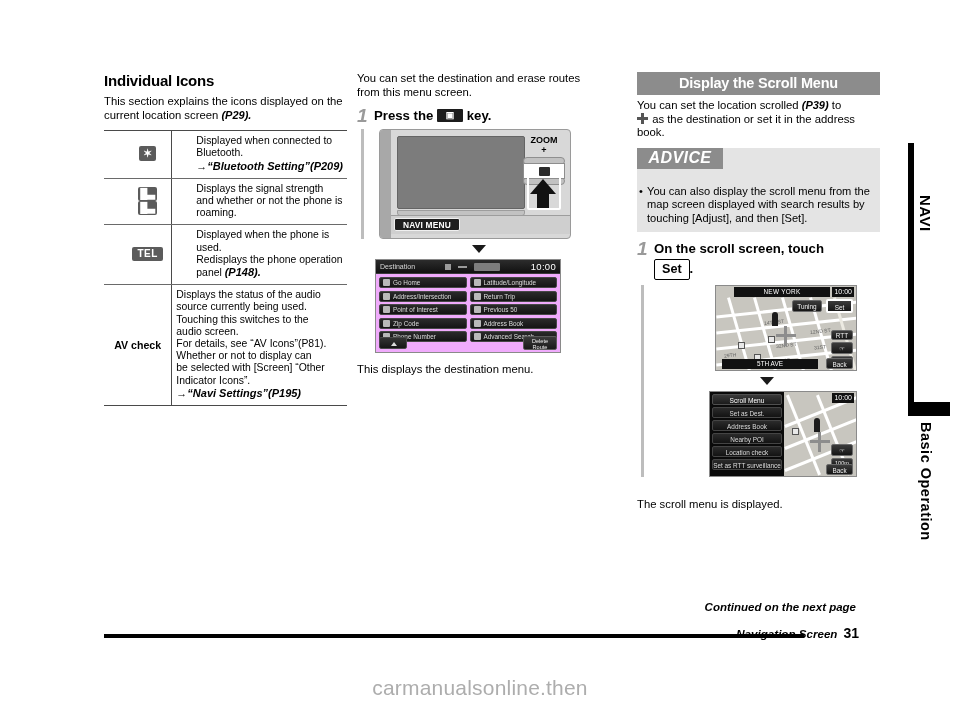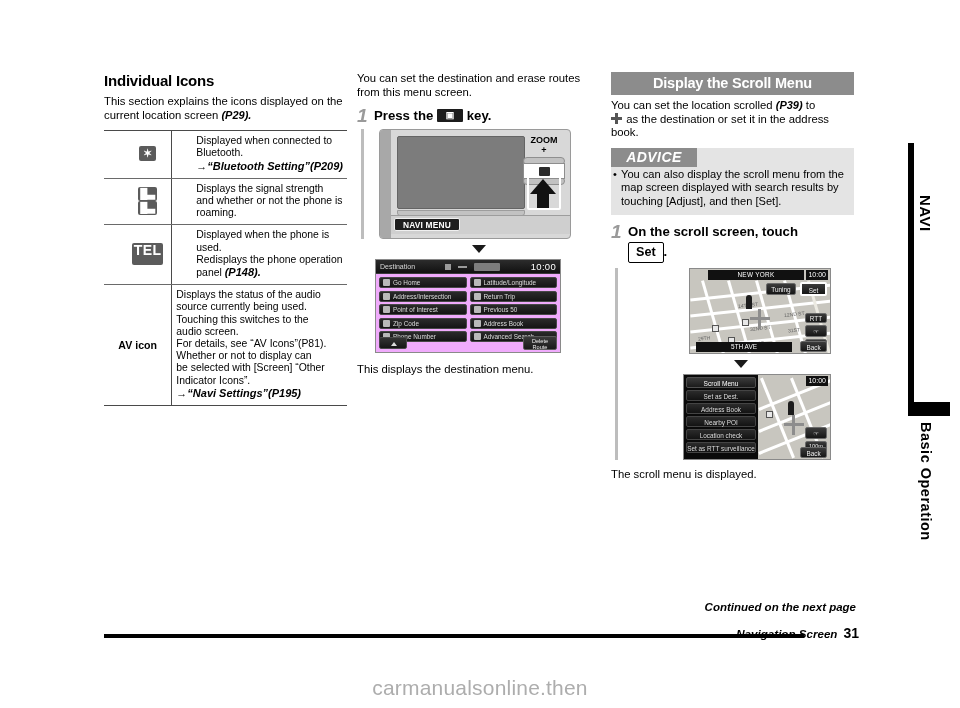--- a/index.html
+++ b/index.html
@@ -13,21 +13,21 @@
     overflow: hidden;
   }
 
   
   .page { position: absolute; inset: 0; }
 
   
   .col { position: absolute; top: 72px; width: 243px; }
   .col-left   { left: 104px; }
   .col-mid    { left: 357px; }
-  .col-right  { left: 611px; }
+  .col-right  { left: 637px; }
 
   
   h1.section-title {
     font-size: 15px; font-weight: bold; margin: 0 0 6px 0;
     letter-spacing: -0.2px;
   }
   .bar-title {
     background: #8c8c8c;
     color: #fff;
     font-size: 14.5px;
@@ -63,21 +63,21 @@
   table.icon-table tr + tr td { border-top: none; }
   table.icon-table tr:not(:last-child) td { border-bottom: 1.1px solid #6a6a6a; padding-left: 24px; }
   table.icon-table tr:last-child td { border-bottom: 1.6px solid #4a4a4a; }
 
   .ic {
     display:inline-block; background:#5b5b5b; color:#fff;
     border-radius:2px; text-align:center; vertical-align:middle;
   }
   .ic-bt { width:17px; height:15px; line-height:15px; font-size:11px; }
   .ic-sig { width:19px; height:14px; line-height:14px; font-size:10px; margin:0 1px;}
-  .ic-tel { width:31px; height:22px; line-height:14px; font-size:14px; font-weight:bold; letter-spacing:0.5px;}
+  .ic-tel { width:31px; height:14px; line-height:14px; font-size:10px; font-weight:bold; letter-spacing:0.5px;}
 
   .arrow-ref { white-space: nowrap; }
 
   
   .step { display:flex; align-items:flex-start; gap:6px; margin: 8px 0 5px 0; }
   .step-num {
     font-size: 19px; font-weight: bold; font-style: italic;
     color: #9a9a9a; line-height: 17px; width: 11px; flex: none;
   }
   .step-txt { font-size: 13.2px; font-weight: bold; line-height: 16px; padding-top:1px;}
@@ -97,22 +97,22 @@
   
   .tri-down {
     width:0;height:0;border-left:7px solid transparent;border-right:7px solid transparent;
     border-top:8px solid #1a1a1a; margin: 6px auto;
   }
 
   
   .advice-wrap { background:#e4e4e4; padding: 0 0 7px 0; margin-bottom: 4px;}
   .advice-tag {
     background:#8c8c8c; color:#fff; font-style:italic; font-weight:bold;
-    font-size:14px; padding:1px 0 2px 0; width:86px; text-align:center;
-    letter-spacing:0.4px; margin-bottom:1px;
+    font-size:16px; padding:1px 0 2px 0; width:86px; text-align:center;
+    letter-spacing:0.4px; margin-bottom:16px;
   }
   .advice-body { font-size:11.1px; line-height:13.4px; padding: 0 7px 0 10px; position:relative;}
   .advice-body .bullet { position:absolute; left:2px; top:0px; }
 
   .plus-glyph {
     display:inline-block; width:11px; height:11px; position:relative;
     vertical-align:-1px; margin-right:1px;
   }
   .plus-glyph:before, .plus-glyph:after{
     content:""; position:absolute; background:#555;
@@ -324,21 +324,21 @@
           <span class="ic ic-tel">TEL</span>
         </td>
         <td>
           <span>Displayed when the phone is</span><br>
           <span>used.</span><br>
           <span>Redisplays the phone operation</span><br>
           <span>panel </span><span class="ital">(P148).</span>
         </td>
       </tr>
       <tr>
-        <td>AV icon</td>
+        <td>AV check</td>
         <td>
           <span>Displays the status of the audio</span><br>
           <span>source currently being used.</span><br>
           <span>Touching this switches to the</span><br>
           <span>audio screen.</span><br>
           <span>For details, see “AV Icons”(P81).</span><br>
           <span>Whether or not to display can</span><br>
           <span>be selected with [Screen] “Other</span><br>
           <span>Indicator Icons”.</span><br>
           <span class="ital arrow-ref">→“Navi Settings”(P195)</span>
@@ -534,21 +534,21 @@
           <div class="sm-head">Scroll Menu</div>
           <div class="sm-item">Set as Dest.</div>
           <div class="sm-item">Address Book</div>
           <div class="sm-item">Nearby POI</div>
           <div class="sm-item">Location check</div>
           <div class="sm-item">Set as RTT surveillance</div>
         </div>
       </div>
     </div>
 
-    <p class="body-text" style="margin-top:8px;">The scroll menu is displayed.</p>
+    <p class="body-text" style="margin-top:21px;">The scroll menu is displayed.</p>
   </div>
 
   <div>
     <div class="rail-bar" style="right:46px; top:143px; width:6px; height:265px;"></div>
     <div class="rail-bar" style="right:10px; top:402px; width:42px; height:14px;"></div>
     <div class="rail-txt" style="right:26px; top:195px; font-size:15px;">NAVI</div>
     <div class="rail-txt" style="right:26px; top:422px; font-size:14.5px;">Basic Operation</div>
   </div>
 
   <div class="footer-continued">Continued on the next page</div>

